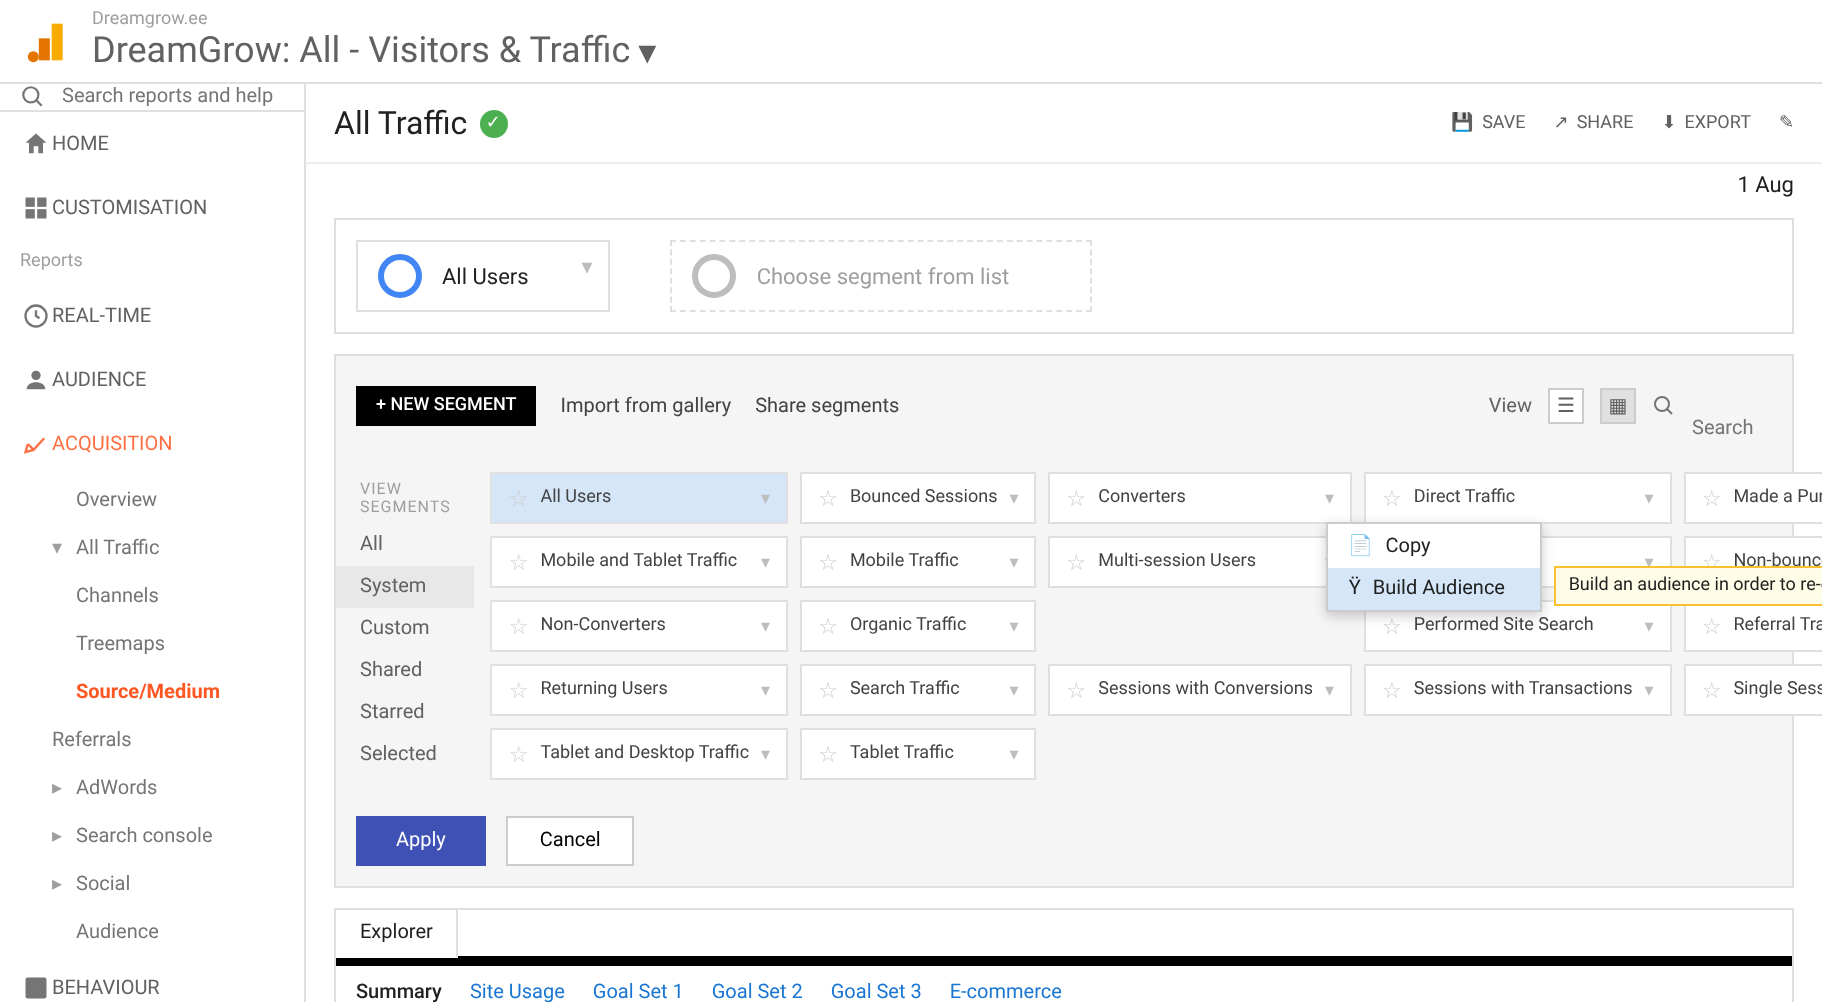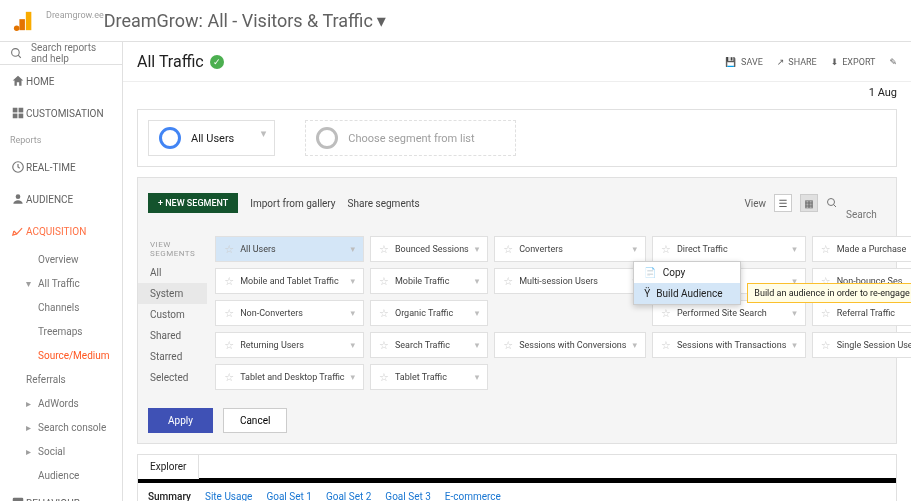--- a/index.html
+++ b/index.html
@@ -1,50 +1,50 @@
 <!DOCTYPE html>
 <html><head>
 <meta charset="utf-8">
 <style>
 *{box-sizing:border-box;margin:0;padding:0;font-family:Roboto,Arial,sans-serif}
 body{background:#fff;color:#212121;font-size:11px;overflow:hidden}
 .wrap{display:flex;flex-direction:column;height:501px;width:911px}
 .hdr{display:flex;align-items:center;height:42px;border-bottom:1px solid #e0e0e0;padding:0 10px}
 .logo{width:28px;height:28px;margin-right:8px;display:flex;align-items:center;justify-content:center}
-.hdr-txt{display:flex;}
+.hdr-txt{display:flex;flex-direction:column}
 .hdr-acc{font-size:9px;color:#9e9e9e}
 .hdr-title{font-size:18px;color:#616161;display:flex;align-items:center;gap:4px}
 .body{display:flex;flex:1;min-height:0}
-.side{width:123px;border-right:1px solid #e0e0e0;display:flex;flex-direction:column;overflow-y:auto}
+.side{width:153px;border-right:1px solid #e0e0e0;display:flex;flex-direction:column;overflow-y:auto}
 .srch{display:flex;align-items:center;height:40px;padding:0 10px;border-bottom:1px solid #e0e0e0;color:#757575;gap:8px}
 .nav{flex:1}
 .nav-item{display:flex;align-items:center;height:32px;padding:0 10px;color:#616161;font-size:10px;cursor:pointer}
 .nav-item.active{color:#ff7043}
 .nav-item .ico{width:16px;display:flex;align-items:center;justify-content:center}
 .nav-sub{padding-left:26px;height:24px;display:flex;align-items:center;font-size:10px;color:#757575;cursor:pointer}
-.nav-sub.active{color:#ff5722;font-weight:400}
+.nav-sub.active{color:#ff5722;font-weight:700}
 .nav-sub .chev{width:12px;color:#9e9e9e}
 .reports-lbl{font-size:9px;color:#9e9e9e;padding:6px 10px}
 .main{flex:1;display:flex;flex-direction:column;overflow:hidden}
 .tbar{display:flex;align-items:center;justify-content:space-between;height:40px;padding:0 14px;border-bottom:1px solid #eee}
 .tbar-l{display:flex;align-items:center;gap:6px}
 .tbar-title{font-size:16px;font-weight:400;color:#212121}
 .verify{width:14px;height:14px;background:#4caf50;border-radius:50%;display:inline-flex;align-items:center;justify-content:center;color:#fff;font-size:9px}
 .tbar-r{display:flex;align-items:center;gap:14px;color:#616161;font-size:9px}
 .tbar-btn{display:flex;align-items:center;gap:4px;cursor:pointer}
 .date-row{display:flex;justify-content:flex-end;padding:4px 14px 0;font-size:11px;color:#212121}
 .content{flex:1;padding:10px 14px;overflow:auto}
 .seg-sel{background:#fff;border:1px solid #e0e0e0;padding:10px;margin-bottom:10px;display:flex;gap:30px}
 .seg-chip{display:flex;align-items:center;gap:10px;border:1px solid #e0e0e0;padding:6px 40px 6px 10px;position:relative}
 .seg-circ{width:22px;height:22px;border:3px solid #4285f4;border-radius:50%}
 .seg-circ.empty{border-color:#bdbdbd}
 .seg-chip .dd{position:absolute;right:8px;top:6px;color:#bdbdbd}
 .seg-panel{background:#f5f5f5;border:1px solid #e0e0e0}
 .seg-hdr{display:flex;align-items:center;padding:8px 10px;gap:12px}
-.btn-red{background:#14532d;color:#fff;padding:5px 10px;font-size:9px;font-weight:500;cursor:pointer}
+.btn-red{background:#000000;color:#fff;padding:5px 10px;font-size:9px;font-weight:500;cursor:pointer}
 .seg-link{font-size:10px;color:#424242;cursor:pointer}
 .seg-view{margin-left:auto;display:flex;align-items:center;gap:8px;font-size:10px;color:#616161}
 .vbtn{width:18px;height:18px;border:1px solid #ccc;background:#fff;display:flex;align-items:center;justify-content:center;cursor:pointer}
 .vbtn.active{background:#e0e0e0}
 .seg-body{display:flex}
 .seg-cat{width:110px;padding:8px 0}
 .seg-cat-h{font-size:8px;color:#9e9e9e;padding:4px 12px;letter-spacing:0.5px}
 .seg-cat-i{padding:5px 12px;font-size:10px;color:#616161;cursor:pointer}
 .seg-cat-i.active{background:#e8e8e8}
 .seg-grid{flex:1;padding:8px;display:grid;grid-template-columns:repeat(5,1fr);gap:6px;position:relative}

